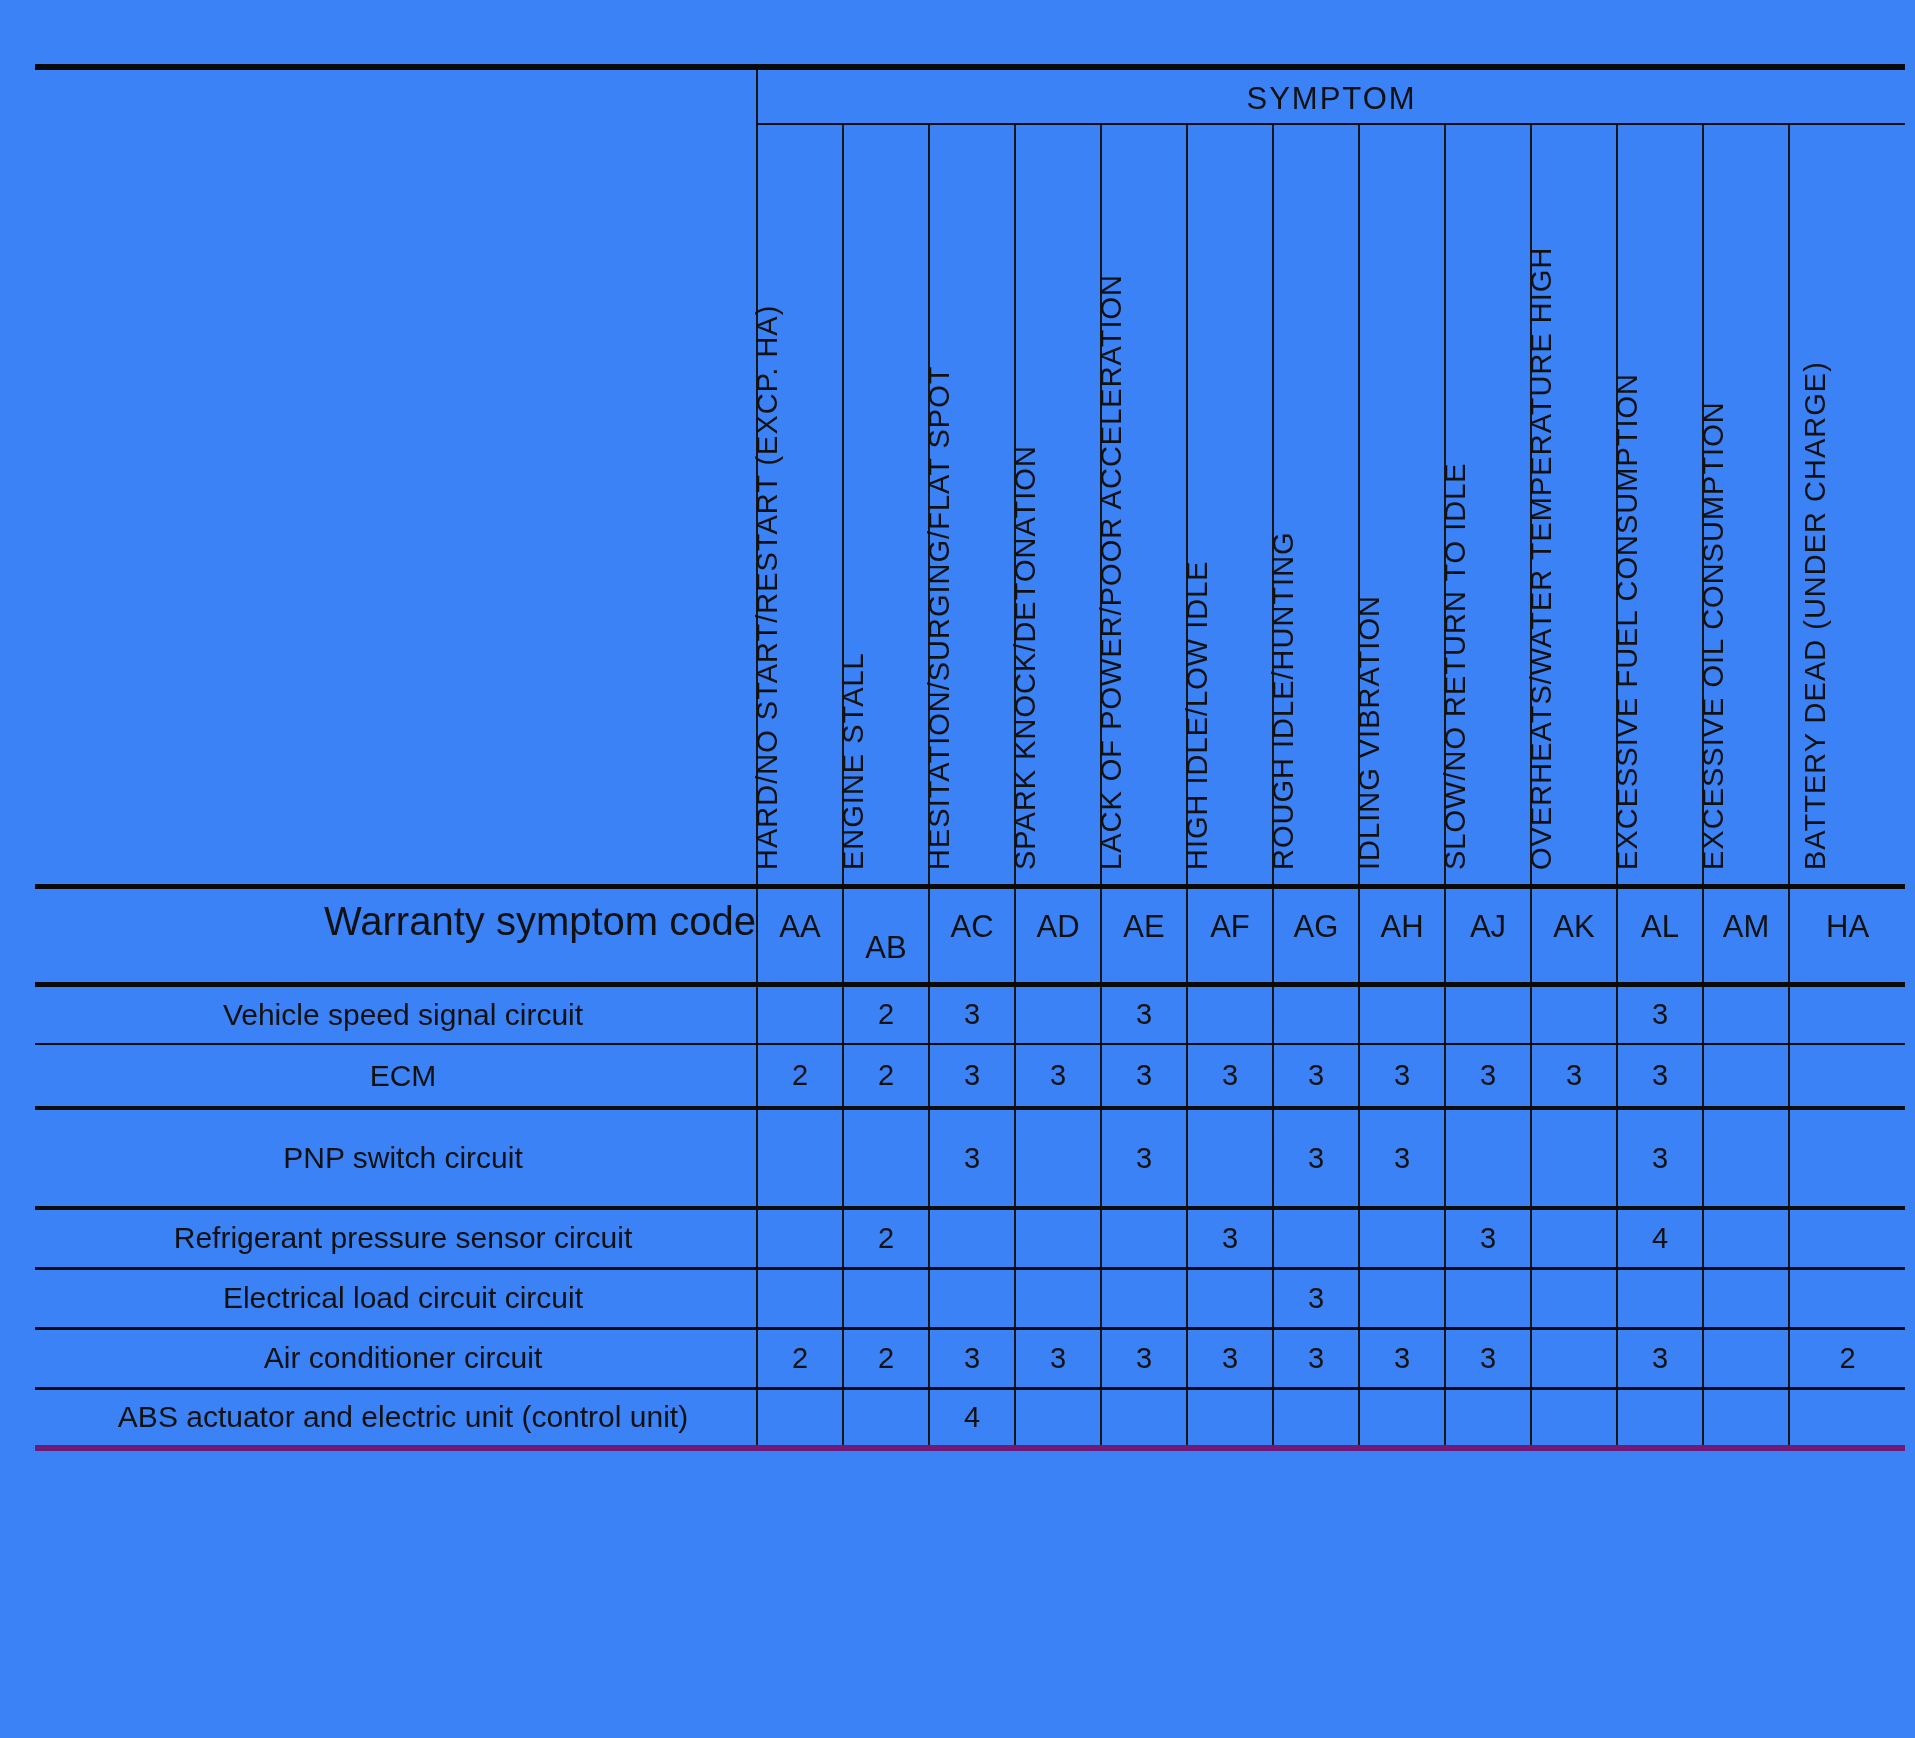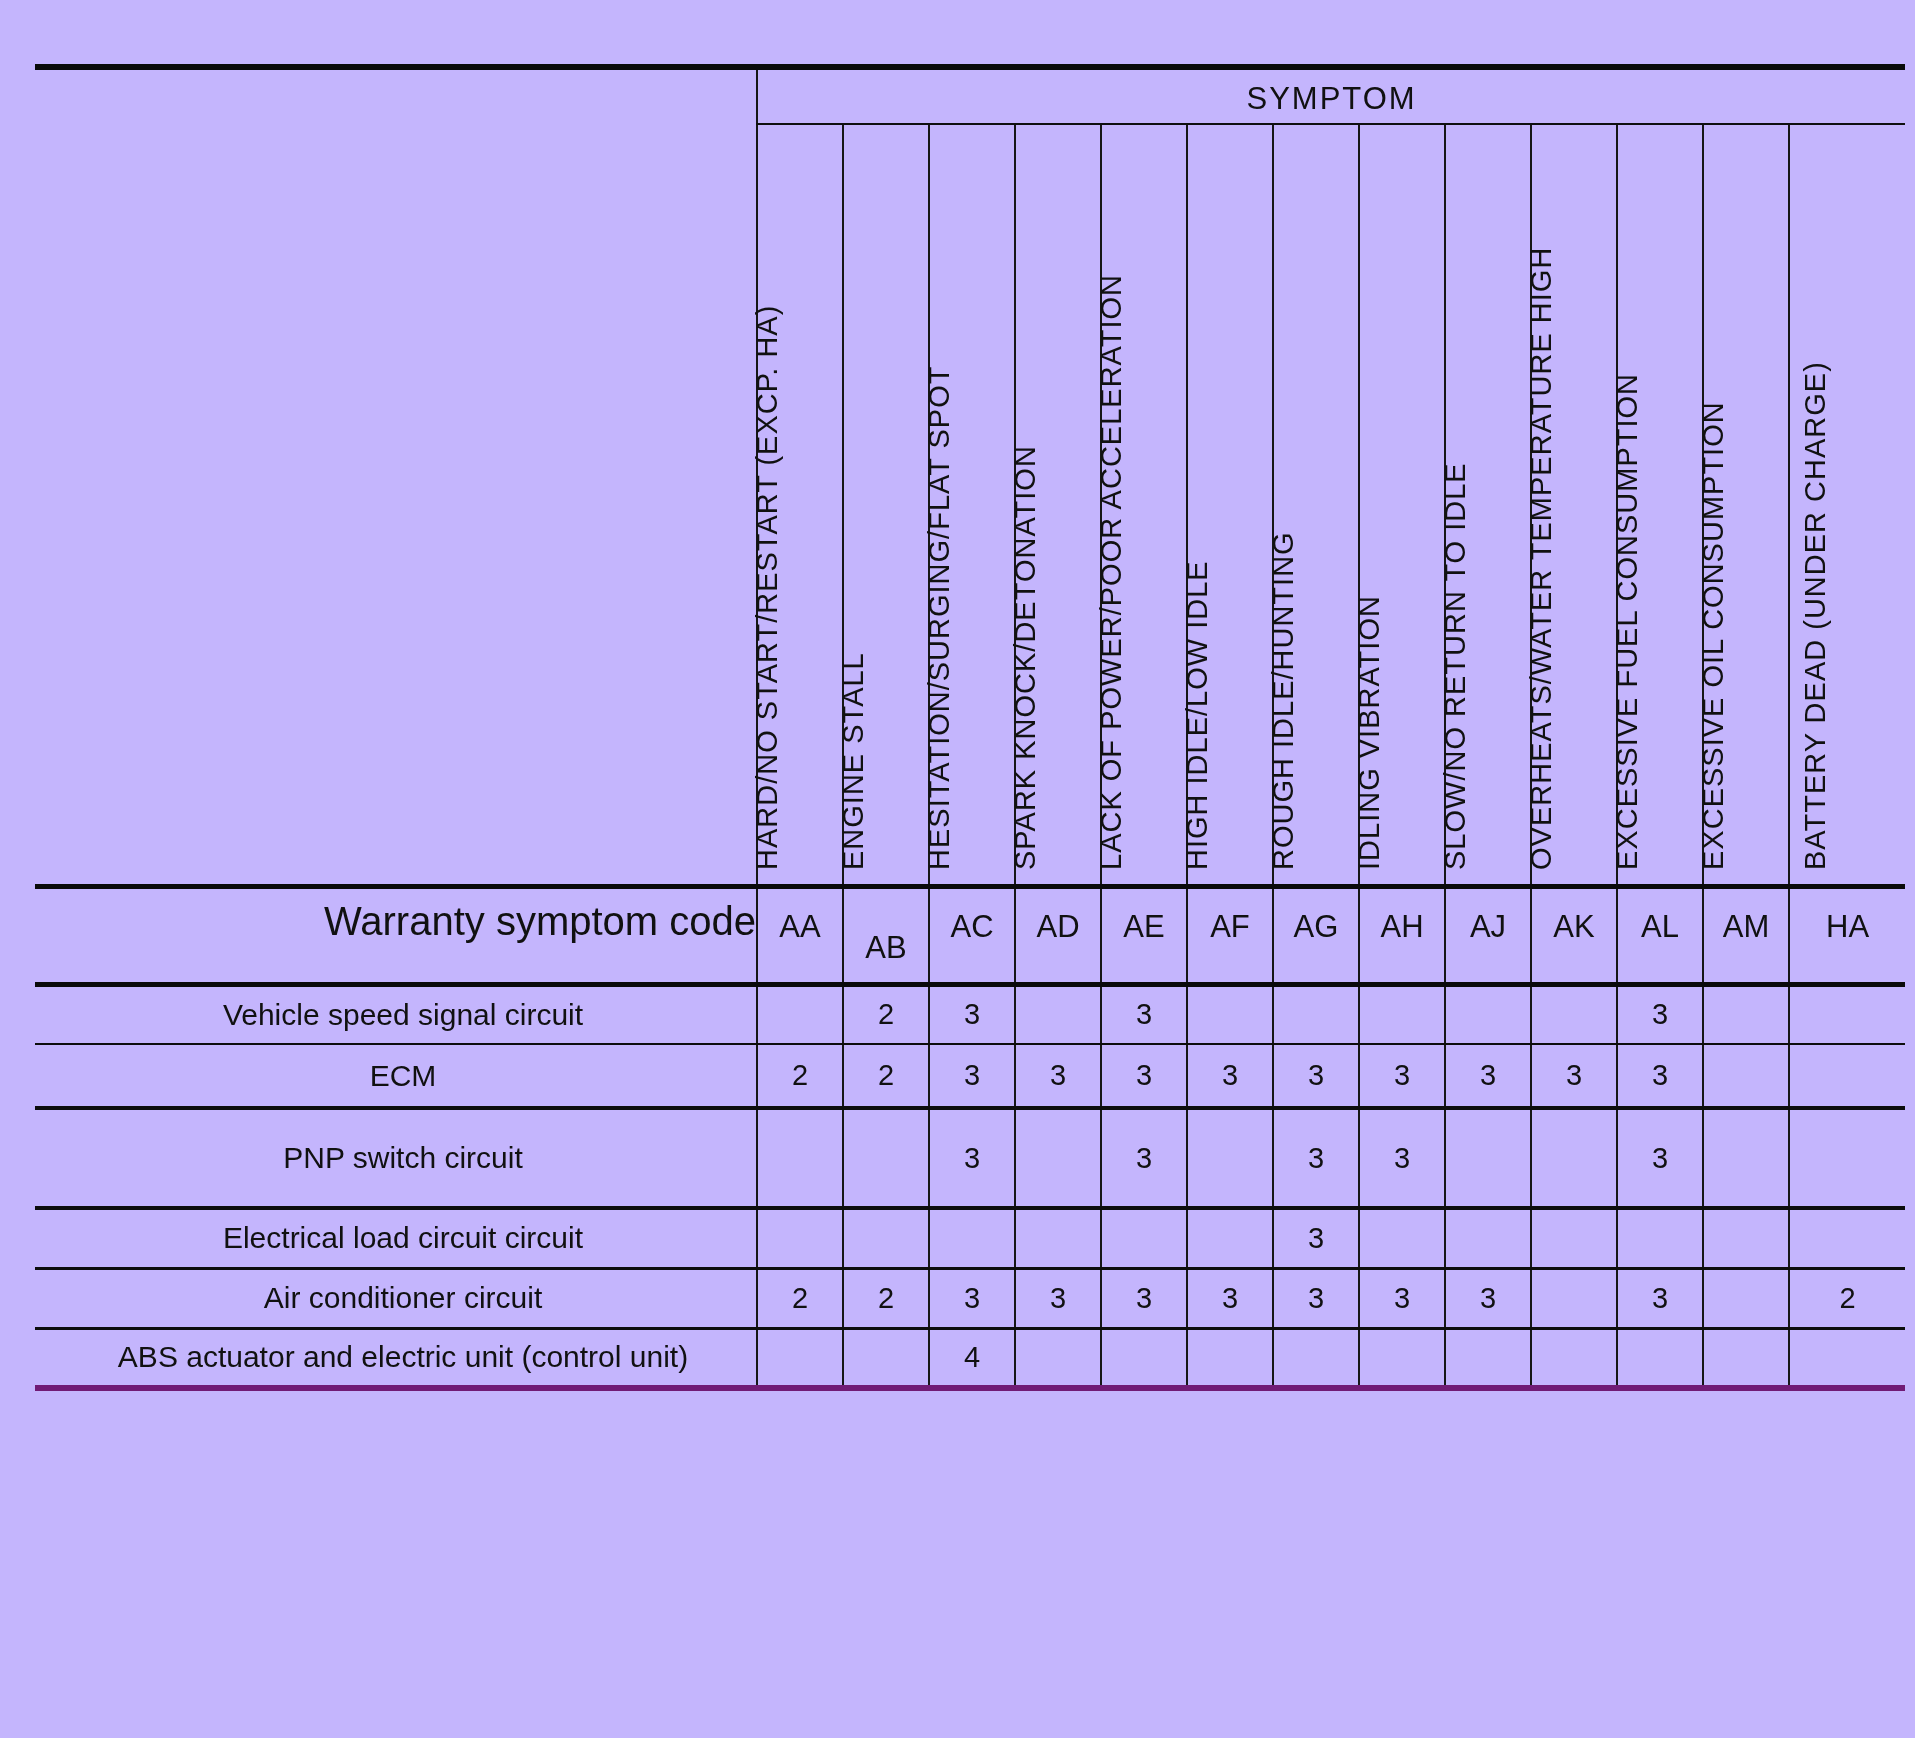--- a/index.html
+++ b/index.html
@@ -6,21 +6,21 @@
     margin: 0; padding: 0;
     background: #ffffff;
     font-family: "Liberation Sans", "DejaVu Sans", sans-serif;
     color: #111111;
   }
   .sheet {
     position: relative;
     width: 1915px;
     height: 1738px;
     overflow: hidden;
-    background: #c4b5fd;
+    background: #3b82f6;
     box-sizing: border-box;
     padding: 64px 0 0 35px;
   }
   table.chart {
     border-collapse: collapse;
     table-layout: fixed;
     width: 1870px;
   }
   col.c-label { width: 722px; }
   col.c-sym   { width: 86px; }
@@ -251,20 +251,36 @@
           <td class="val-cell"></td>
           <td class="val-cell">3</td>
           <td class="val-cell">3</td>
           <td class="val-cell"></td>
           <td class="val-cell"></td>
           <td class="val-cell">3</td>
           <td class="val-cell"></td>
           <td class="val-cell"></td>
         </tr>
         <tr>
+          <th class="row-label">Refrigerant pressure sensor circuit</th>
+          <td class="val-cell"></td>
+          <td class="val-cell">2</td>
+          <td class="val-cell"></td>
+          <td class="val-cell"></td>
+          <td class="val-cell"></td>
+          <td class="val-cell">3</td>
+          <td class="val-cell"></td>
+          <td class="val-cell"></td>
+          <td class="val-cell">3</td>
+          <td class="val-cell"></td>
+          <td class="val-cell">4</td>
+          <td class="val-cell"></td>
+          <td class="val-cell"></td>
+        </tr>
+        <tr>
           <th class="row-label">Electrical load circuit circuit</th>
           <td class="val-cell"></td>
           <td class="val-cell"></td>
           <td class="val-cell"></td>
           <td class="val-cell"></td>
           <td class="val-cell"></td>
           <td class="val-cell"></td>
           <td class="val-cell">3</td>
           <td class="val-cell"></td>
           <td class="val-cell"></td>

